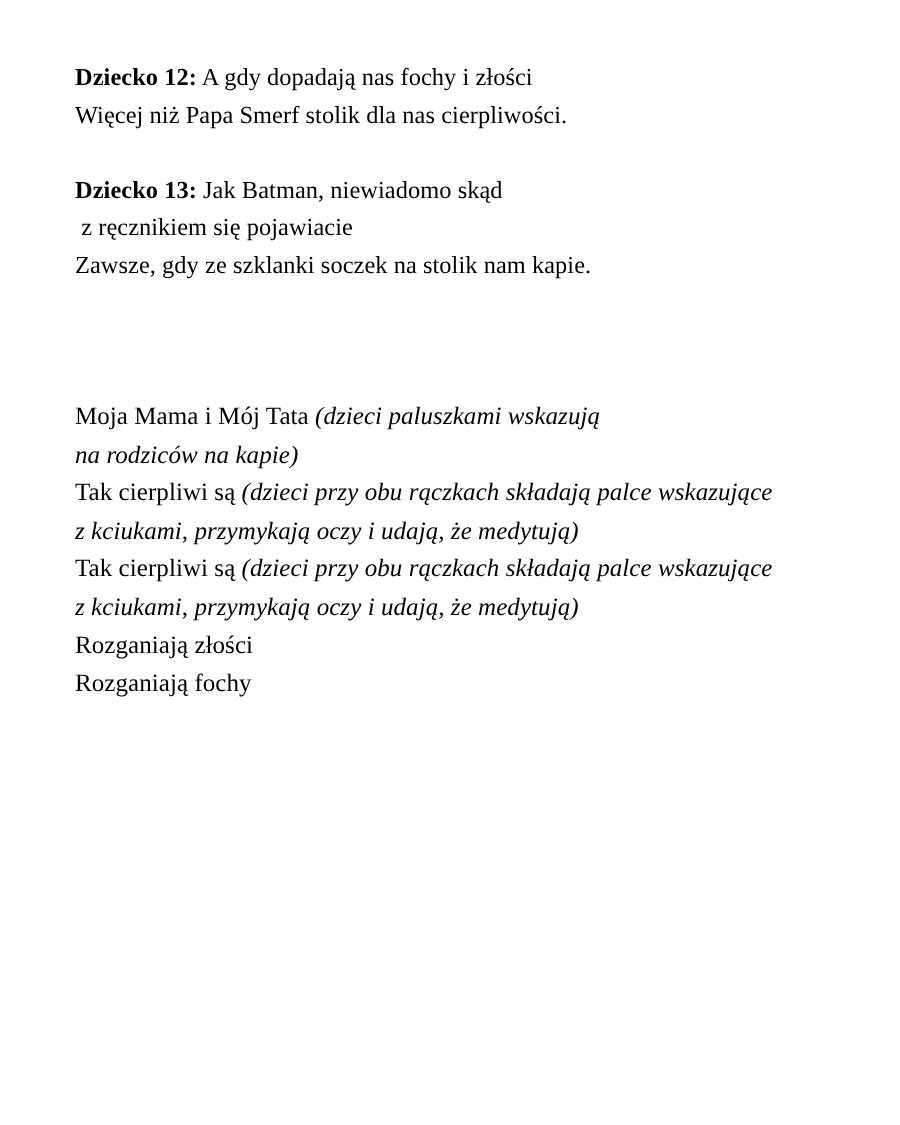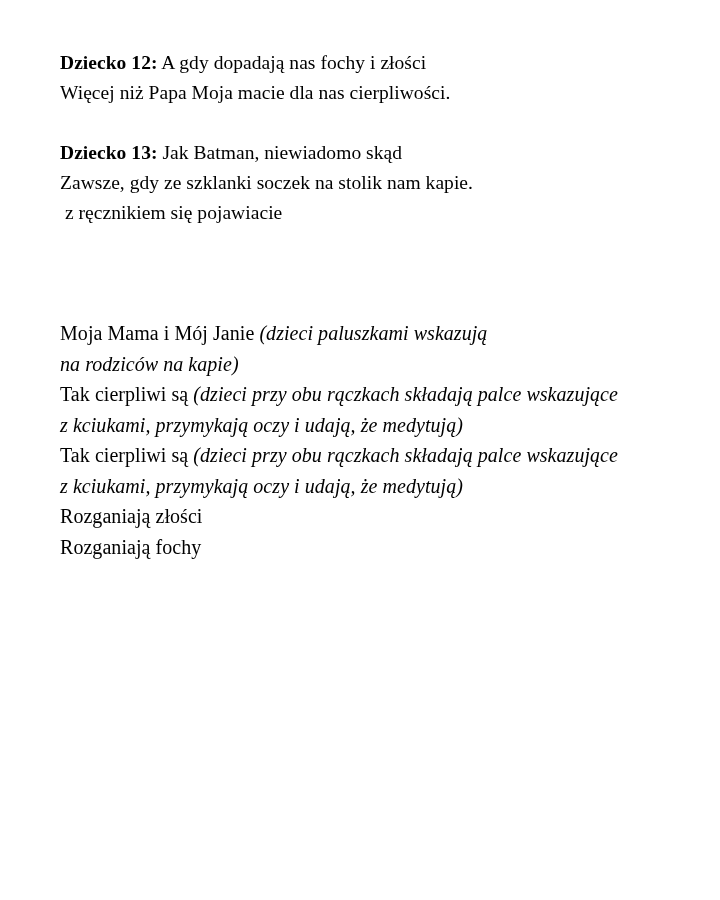--- a/index.html
+++ b/index.html
@@ -74,39 +74,39 @@
     padding-right: 30px;
   }
 </style>
 </head>
 <body>
 
 <div class="page">
 
   <div class="block">
     <div class="line"><span class="speaker">Dziecko 12:</span><span> A gdy dopadają nas fochy i złości</span></div>
-    <div class="line">Więcej niż Papa Moja macie dla nas cierpliwości.</div>
+    <div class="line">Więcej niż Papa Smerf stolik dla nas cierpliwości.</div>
   </div>
 
   <div class="gap-small"></div>
 
   <div class="block">
     <div class="line"><span class="speaker">Dziecko 13:</span><span> Jak Batman, niewiadomo skąd</span></div>
+    <div class="line"> z ręcznikiem się pojawiacie</div>
     <div class="line">Zawsze, gdy ze szklanki soczek na stolik nam kapie.</div>
-    <div class="line"> z ręcznikiem się pojawiacie</div>
   </div>
 
   <div class="gap-small"></div>
 
 
   <div class="gap-large"></div>
 
   <div class="block song">
 
-    <div class="line"><span>Moja Mama i Mój Janie </span><span class="stage">(dzieci paluszkami wskazują</span></div>
+    <div class="line"><span>Moja Mama i Mój Tata </span><span class="stage">(dzieci paluszkami wskazują</span></div>
 
     <div class="line"><span class="stage">na rodziców na kapie)</span></div>
 
     <div class="line"><span>Tak cierpliwi są </span><span class="stage">(dzieci przy obu rączkach składają palce wskazujące</span></div>
 
     <div class="line"><span class="stage">z kciukami, przymykają oczy i udają, że medytują)</span></div>
 
     <div class="line"><span>Tak cierpliwi są </span><span class="stage">(dzieci przy obu rączkach składają palce wskazujące</span></div>
 
     <div class="line"><span class="stage">z kciukami, przymykają oczy i udają, że medytują)</span></div>

